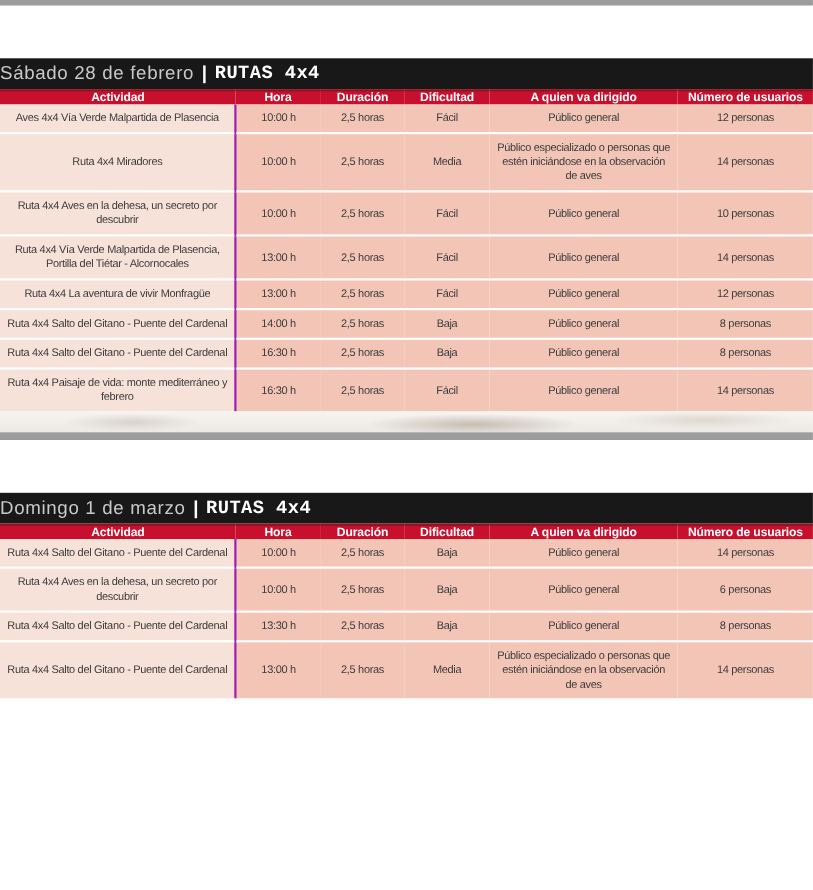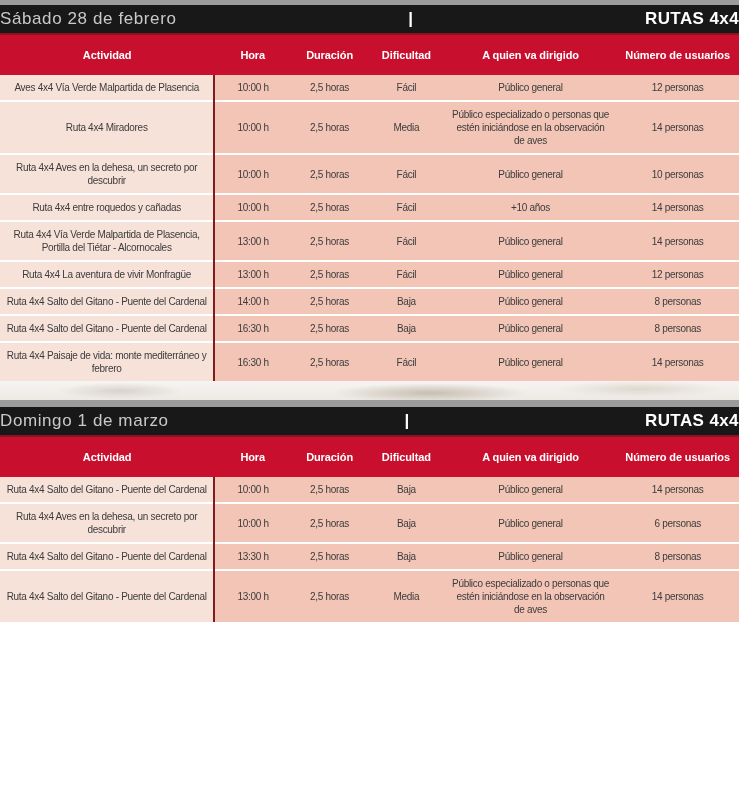--- a/index.html
+++ b/index.html
@@ -6,40 +6,40 @@
     --red:#c8102e; --red-dark:#8e1322; --black:#181818;
     --col-light:#f7e2d9; --col-dark:#f2c5b6; --gray-bar:#9c9c9c;
     --cell-text:#3c3c3c; --date-text:#c9c9c9;
   }
   *{margin:0;padding:0;box-sizing:border-box;}
   body{background:#fff;font-family:"Liberation Sans",sans-serif;}
   .canvas{width:739px;height:809px;overflow:hidden;background:#fff;position:relative;}
   .gray-bar{width:100%;background:var(--gray-bar);}
   .gray-bar.top{height:5px;}
   .gray-bar.mid{height:7px;}
-  .black-header{height:28px;background:var(--black);display:flex;align-items:center;justify-content:space-between;gap:7px;}
+  .black-header{height:28px;background:var(--black);display:flex;align-items:center;justify-content:flex-start;gap:7px;margin-top:48px;}
   .black-header .date{color:var(--date-text);font-size:17px;letter-spacing:.6px;font-weight:400;}
   .black-header .sep{color:#fff;font-size:17px;font-weight:700;}
-  .black-header .label{color:#fff;font-size:17px;font-weight:700;letter-spacing:.4px;}
+  .black-header .label{color:#fff;font-size:17px;font-weight:700;letter-spacing:.4px;font-family:Liberation Mono, monospace;}
   table{width:100%;border-collapse:collapse;table-layout:fixed;}
   col.c-act{width:29%;} col.c-hora{width:10.4%;} col.c-dur{width:10.4%;}
   col.c-dif{width:10.4%;} col.c-aud{width:23.2%;} col.c-num{width:16.6%;}
   thead th{
     background:var(--red);color:#fff;font-size:11px;font-weight:700;
-    padding:14px 2px;text-align:center;letter-spacing:-.1px;
+    padding:0 2px;text-align:center;letter-spacing:-.1px;
     border-top:2px solid var(--red-dark);
   }
   tbody td{
     font-size:10px;letter-spacing:-.3px;color:var(--cell-text);
     text-align:center;vertical-align:middle;line-height:1.3;
     padding:6px 6px;background:var(--col-dark);
   }
   tbody td.act{background:var(--col-light);}
   tbody tr + tr td{border-top:2px solid #ffffff;}
-  tbody td.hora{border-left:2px solid #7f1d1d;}
+  tbody td.hora{border-left:2px solid #a21caf;}
   .photo-strip{
     height:19px;width:100%;
     background:
       radial-gradient(ellipse 90px 12px at 120px 10px, #d8d3cb 0%, rgba(216,211,203,0) 70%),
       radial-gradient(ellipse 140px 14px at 430px 12px, #c7beb2 0%, rgba(199,190,178,0) 70%),
       radial-gradient(ellipse 120px 12px at 640px 8px, #ded8cf 0%, rgba(222,216,207,0) 70%),
       linear-gradient(#f6f4f1,#edeae5);
   }
   .bottom-fill{height:6px;background:#fff;}
 </style>
@@ -93,28 +93,20 @@
           </tr>
           <tr>
             <td class="act">Ruta 4x4 Aves en la dehesa, un secreto por descubrir</td>
             <td class="hora">10:00 h</td>
             <td class="">2,5 horas</td>
             <td class="">Fácil</td>
             <td class="">Público general</td>
             <td class="">10 personas</td>
           </tr>
           <tr>
-            <td class="act">Ruta 4x4 entre roquedos y cañadas</td>
-            <td class="hora">10:00 h</td>
-            <td class="">2,5 horas</td>
-            <td class="">Fácil</td>
-            <td class="">+10 años</td>
-            <td class="">14 personas</td>
-          </tr>
-          <tr>
             <td class="act">Ruta 4x4 Vía Verde Malpartida de Plasencia, Portilla del Tiétar - Alcornocales</td>
             <td class="hora">13:00 h</td>
             <td class="">2,5 horas</td>
             <td class="">Fácil</td>
             <td class="">Público general</td>
             <td class="">14 personas</td>
           </tr>
           <tr>
             <td class="act">Ruta 4x4 La aventura de vivir Monfragüe</td>
             <td class="hora">13:00 h</td>

